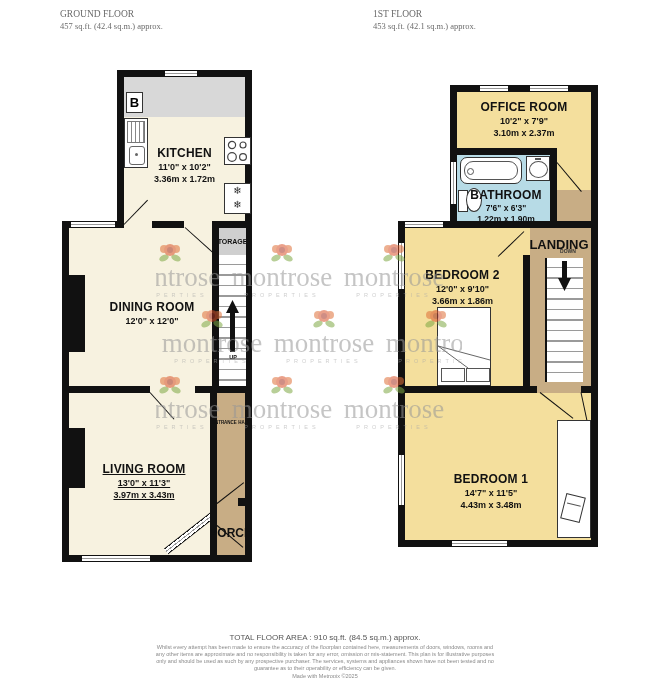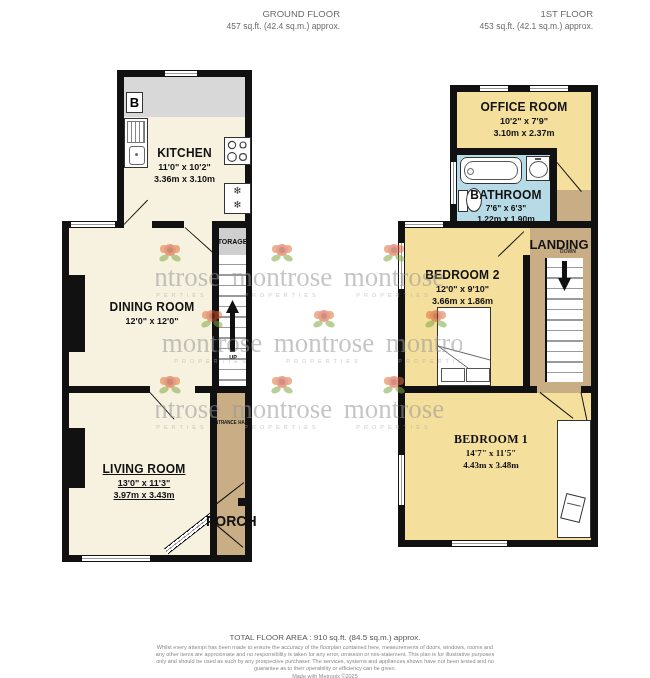--- a/index.html
+++ b/index.html
@@ -19,21 +19,21 @@
      background:linear-gradient(to bottom,#111 0 1px,#fff 1px 3px,#999 3px 4px,#fff 4px 6px,#111 6px 7px);}
   .win-v{position:absolute;width:7px;
      background:linear-gradient(to right,#111 0 1px,#fff 1px 3px,#999 3px 4px,#fff 4px 6px,#111 6px 7px);}
   
   .door{position:absolute;height:0;border-top:1.5px solid #111;transform-origin:0 50%;}
   .gap{position:absolute;}
   
   .fix{position:absolute;background:#fff;border:1px solid #333;box-sizing:border-box;}
   .stairs{position:absolute;background:repeating-linear-gradient(to bottom,#ffffff 0 9px,#9a9a9a 9px 10.5px);}
   
-  .fl-title{position:absolute;text-align:right;color:#6b6b6b;font-size:9.5px;line-height:1.35;}
+  .fl-title{position:absolute;text-align:left;color:#6b6b6b;font-size:9.5px;line-height:1.35;font-family:Liberation Serif, serif;}
   .fl-area{font-size:8.5px;color:#6b6b6b;}
   .foot-total{position:absolute;width:650px;text-align:center;font-size:8px;color:#555;}
   .foot-disc{position:absolute;left:155px;width:340px;text-align:center;font-size:5.5px;
              color:#8a8a8a;line-height:1.3;}
   
   .wm{position:absolute;left:156px;top:240px;width:306px;height:205px;overflow:hidden;opacity:.55;}
   .wm-row{display:flex;white-space:nowrap;height:66px;}
   .wm-row.off{margin-left:-42px;}
   .wm-tile{display:flex;flex-direction:column;align-items:center;width:112px;flex:0 0 auto;}
   .wm-brand{font-family:"Liberation Serif",serif;font-size:27px;color:#979797;line-height:1;}
@@ -77,21 +77,21 @@
     </svg>
   </div>
 
   <div class="fix" style="left:224px;top:183px;width:27px;height:31px;text-align:center;font-size:10px;line-height:14px;color:#333;">
     <div>❄</div>
     <div>❄</div>
   </div>
   <div class="label" style="left:117px;top:146px;width:135px;">
     <div class="rname">KITCHEN</div>
     <div class="rdim">11'0" x 10'2"</div>
-    <div class="rdim">3.36m x 3.10m</div>
+    <div class="rdim">3.36m x 1.72m</div>
   </div>
 
   <div class="room" style="left:62px;top:221px;width:190px;height:172px;background:#F7F2E0;"></div>
   <div class="win-h" style="left:71px;top:221px;width:44px;"></div>
   <div class="wall" style="left:69px;top:275px;width:16px;height:77px;"></div>
   <div class="wall" style="left:212px;top:228px;width:7px;height:162px;"></div>
   <div class="abs" style="left:219px;top:228px;width:27px;height:27px;background:#CFCFCF;overflow:hidden;text-align:center;">
     <div class="tiny" style="position:static;font-size:7px;line-height:27px;white-space:nowrap;margin-left:-6px;">STORAGE</div>
   </div>
   <div class="stairs" style="left:219px;top:255px;width:27px;height:131px;"></div>
@@ -119,21 +119,21 @@
     <div class="rdim">13'0" x 11'3"</div>
     <div class="rdim">3.97m x 3.43m</div>
   </div>
   <div class="win-h" style="left:82px;top:555px;width:68px;"></div>
   <div class="win-h" style="left:166px;top:548px;width:60px;transform:rotate(-38deg);transform-origin:0 50%;"></div>
 
   <div class="room" style="left:210px;top:386px;width:42px;height:176px;background:#C8AD85;"></div>
   <div class="tiny" style="left:211px;top:420px;width:40px;font-size:4.5px;white-space:nowrap;overflow:hidden;">ENTRANCE HALL</div>
   <div class="door" style="left:217px;top:503px;width:34px;transform:rotate(-38deg);"></div>
   <div class="wall" style="left:238px;top:498px;width:14px;height:8px;"></div>
-  <div class="tiny" style="left:206px;top:513px;width:50px;font-size:14px;">PORCH</div>
+  <div class="tiny" style="left:206px;top:526px;width:50px;font-size:12px;">PORCH</div>
   <div class="door" style="left:217px;top:525px;width:34px;transform:rotate(40deg);"></div>
 
   <div class="room" style="left:450px;top:85px;width:148px;height:143px;background:#F4DF9D;"></div>
   <div class="win-h" style="left:480px;top:85px;width:28px;"></div>
   <div class="win-h" style="left:530px;top:85px;width:38px;"></div>
   <div class="label" style="left:453px;top:100px;width:142px;">
     <div class="rname">OFFICE ROOM</div>
     <div class="rdim">10'2" x 7'9"</div>
     <div class="rdim">3.10m x 2.37m</div>
   </div>
@@ -182,21 +182,21 @@
       <line x1="0" y1="38" x2="30" y2="60" stroke="#666" stroke-width="1"></line>
     </svg>
     <div class="pillow" style="left:3px;bottom:3px;width:22px;height:12px;"></div>
     <div class="pillow" style="left:28px;bottom:3px;width:22px;height:12px;"></div>
   </div>
 
   <div class="room" style="left:398px;top:386px;width:200px;height:161px;background:#F4DF9D;"></div>
   <div class="gap" style="left:537px;top:386px;width:44px;height:7px;background:#C8AD85;"></div>
   <div class="door" style="left:540px;top:392px;width:42px;transform:rotate(38deg);"></div>
   <div class="door" style="left:581px;top:392px;width:38px;transform:rotate(78deg);"></div>
-  <div class="label" style="left:411px;top:432px;width:160px;font-family:Liberation Serif, serif;">
+  <div class="label" style="left:411px;top:472px;width:160px;">
     <div class="rname">BEDROOM 1</div>
     <div class="rdim">14'7" x 11'5"</div>
     <div class="rdim">4.43m x 3.48m</div>
   </div>
   <div class="fix" style="left:557px;top:420px;width:34px;height:118px;border-width:1.5px;">
     <div class="fix" style="left:5px;top:74px;width:20px;height:26px;transform:rotate(14deg);">
       <div style="position:absolute;left:2px;top:8px;right:2px;height:0;border-top:1px solid #555;"></div>
     </div>
   </div>
   <div class="win-v" style="left:398px;top:455px;height:50px;"></div>

